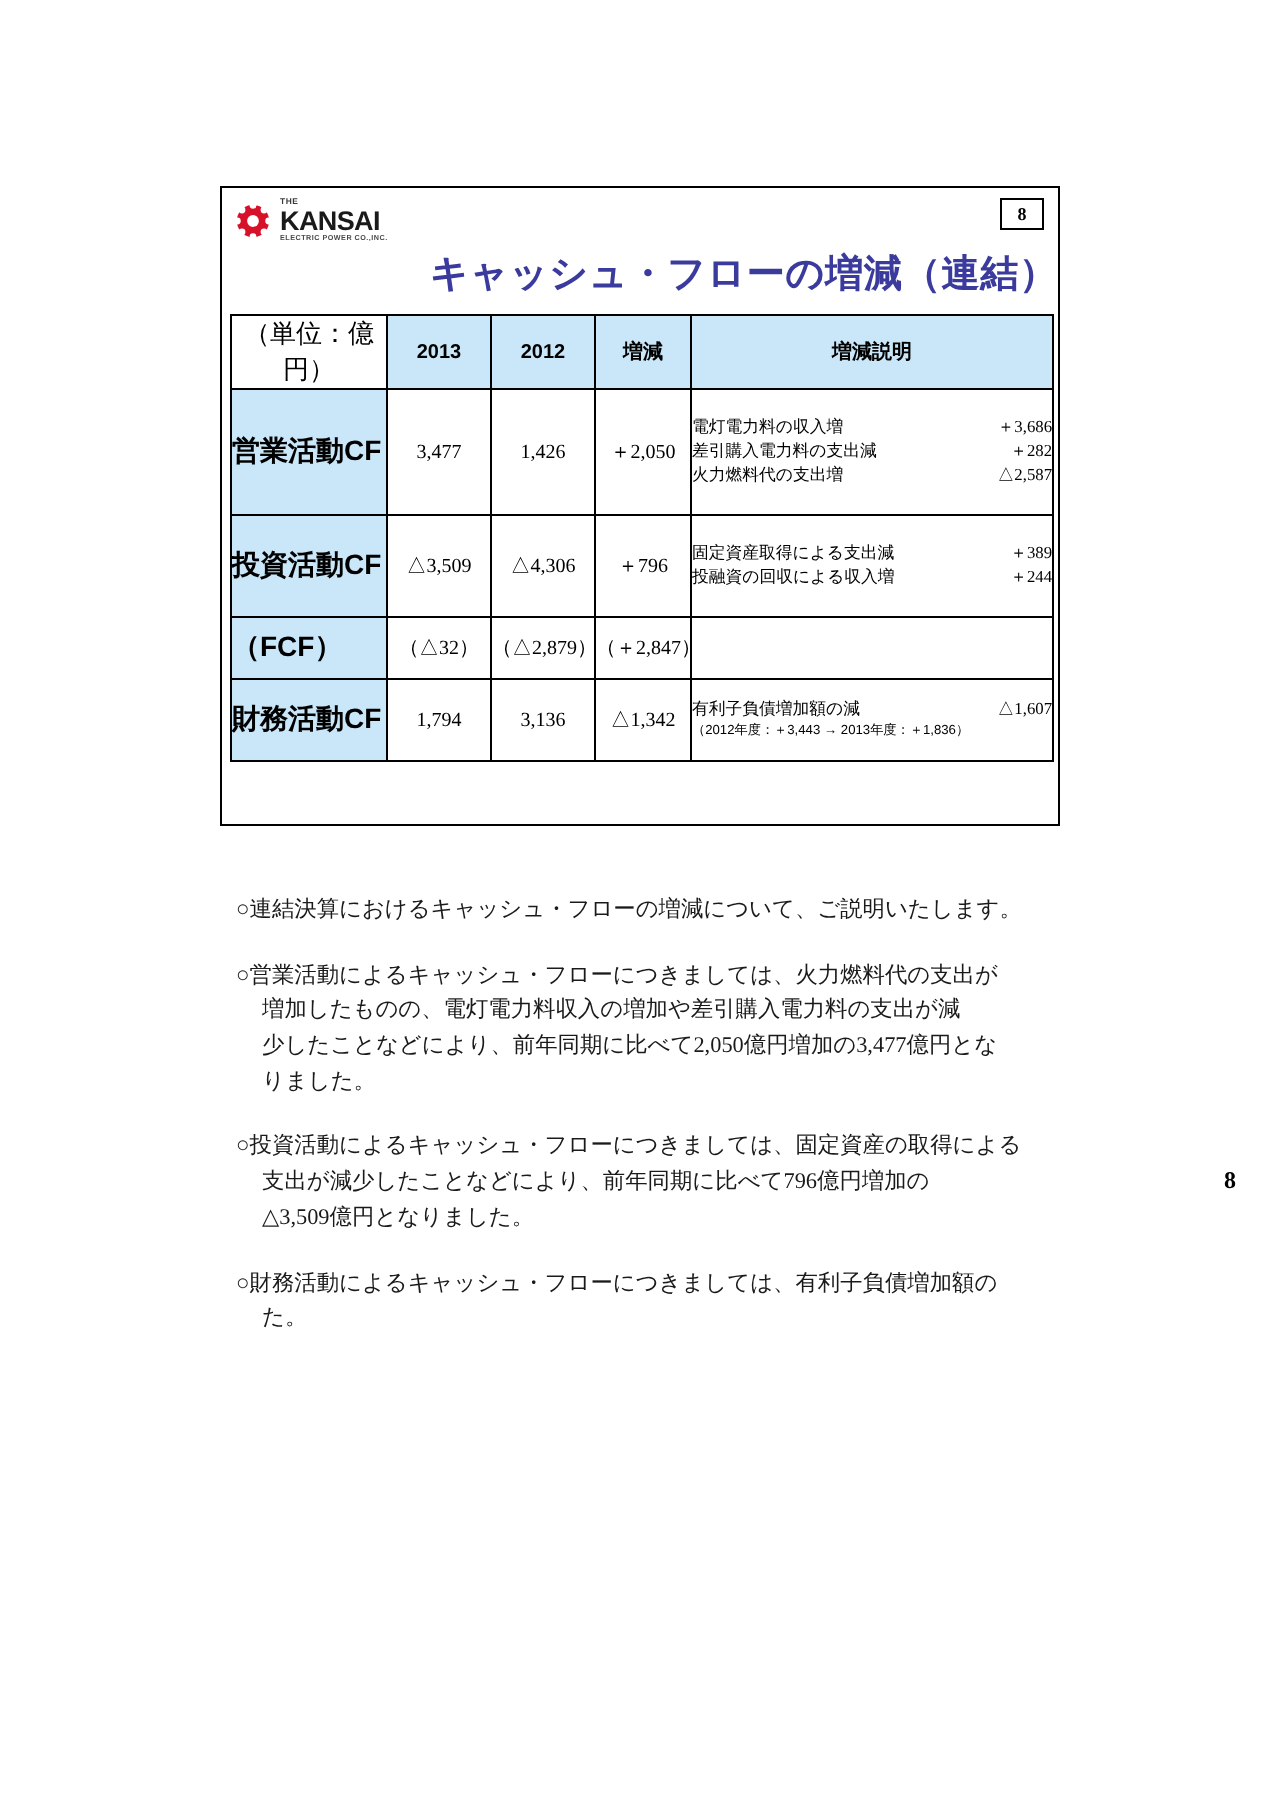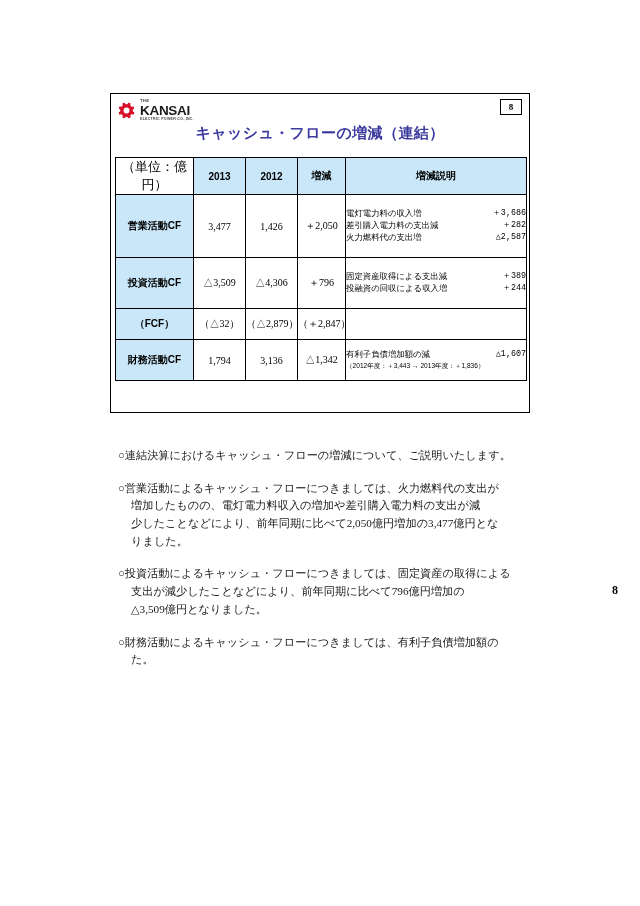--- a/index.html
+++ b/index.html
@@ -103,23 +103,23 @@
     font-size: 9px;
     font-weight: bold;
     color: #000000;
     background: #ffffff;
   }
 
   .slide-title {
     position: absolute;
     left: 0; right: 0;
     top: 30px;
-    text-align: center;
-    font-family: "Liberation Sans", sans-serif;
-    font-size: 15px;
+    text-align: right;
+    font-family: "Liberation Sans", sans-serif;
+    font-size: 19px;
     font-weight: bold;
     color: #3b3b9e;
     letter-spacing: .4px;
   }
 
   
   .tbl-wrap {
     position: absolute;
     left: 4px;
     top: 63px;
@@ -157,24 +157,24 @@
     background: #ffffff !important;
     text-align: center;
     font-family: "Liberation Sans", sans-serif;
     font-weight: normal;
     font-size: 13px;
     color: #000000;
   }
 
   .rowlabel {
     background: #c9e7f8 !important;
-    text-align: center;
-    font-family: "Liberation Sans", sans-serif;
-    font-weight: bold;
-    font-size: 10px;
+    text-align: left;
+    font-family: "Liberation Sans", sans-serif;
+    font-weight: bold;
+    font-size: 14px;
     color: #000000;
   }
   .num {
     text-align: center;
     padding-right: 5px;
     font-family: Liberation Serif, serif;
     font-size: 10px;
     color: #000000;
     white-space: nowrap;
   }
@@ -185,21 +185,21 @@
     color: #000000;
   }
   .exp-line {
     display: flex;
     justify-content: space-between;
     align-items: flex-start;
     line-height: 1.42;
     white-space: nowrap;
   }
   .exp-line .v {
-    font-family: Liberation Mono, monospace;
+    font-family: Liberation Serif, serif;
     padding-left: 10px;
   }
   .exp-note {
     font-size: 6.6px;
     line-height: 1.3;
     margin-top: 1px;
     color: #000000;
     white-space: nowrap;
   }
 

